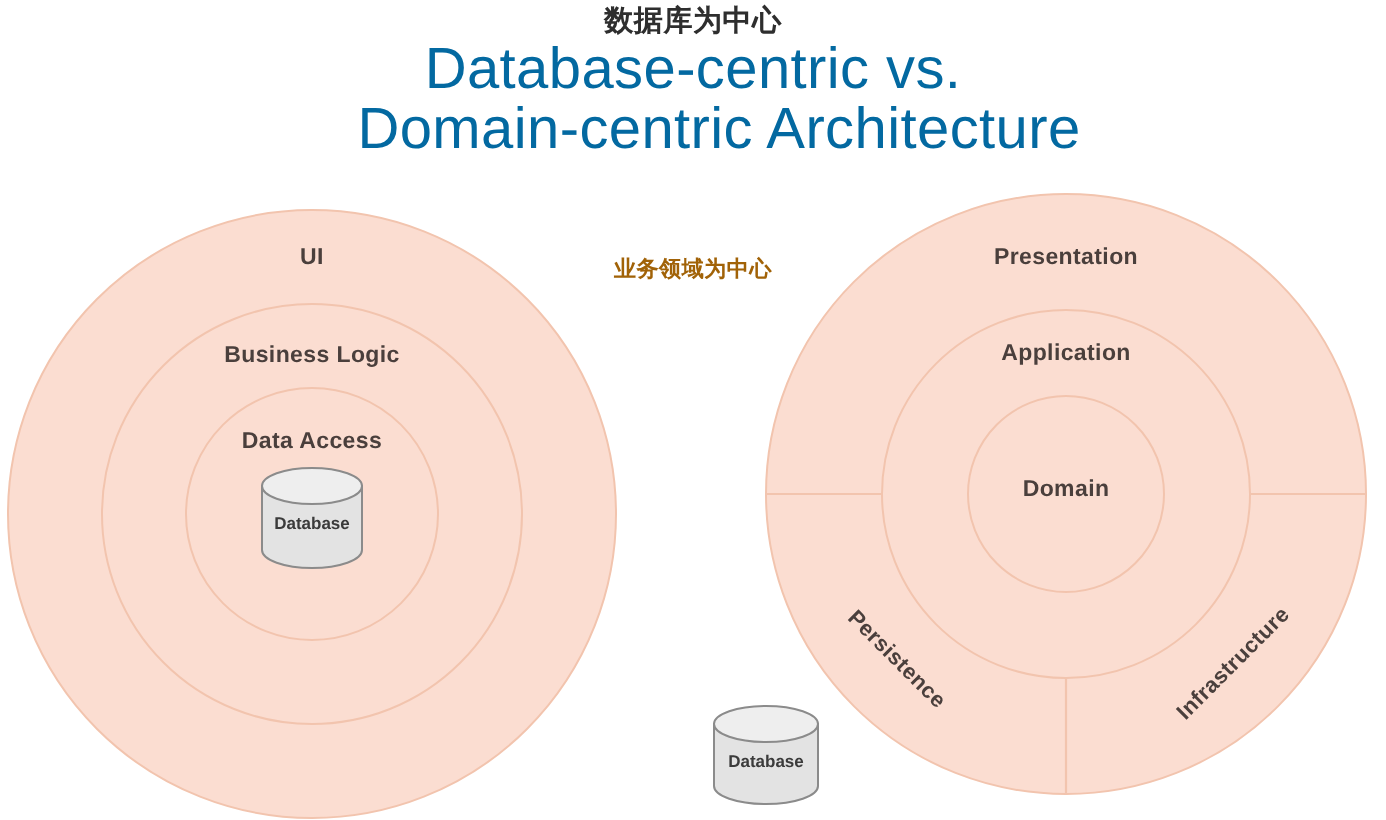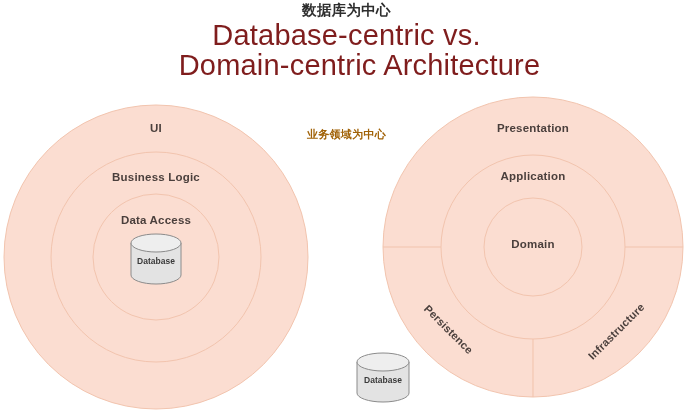--- a/index.html
+++ b/index.html
@@ -38,21 +38,21 @@
     font-weight: 700;
     color: #2e2e2e;
     letter-spacing: 0.3px;
   }
 
   #title {
     top: 20px;
     font-size: 29px;
     line-height: 30px;
     font-weight: 400;
-    color: #7f1d1d;
+    color: #0369a1;
     letter-spacing: 0.2px;
   }
   #title .l2 { display: block; margin-left: 26px; }
 
   #cn-bottom {
     top: 86px;
     font-size: 11px;
     font-weight: 700;
     color: #a16207;
     letter-spacing: 0.3px;

